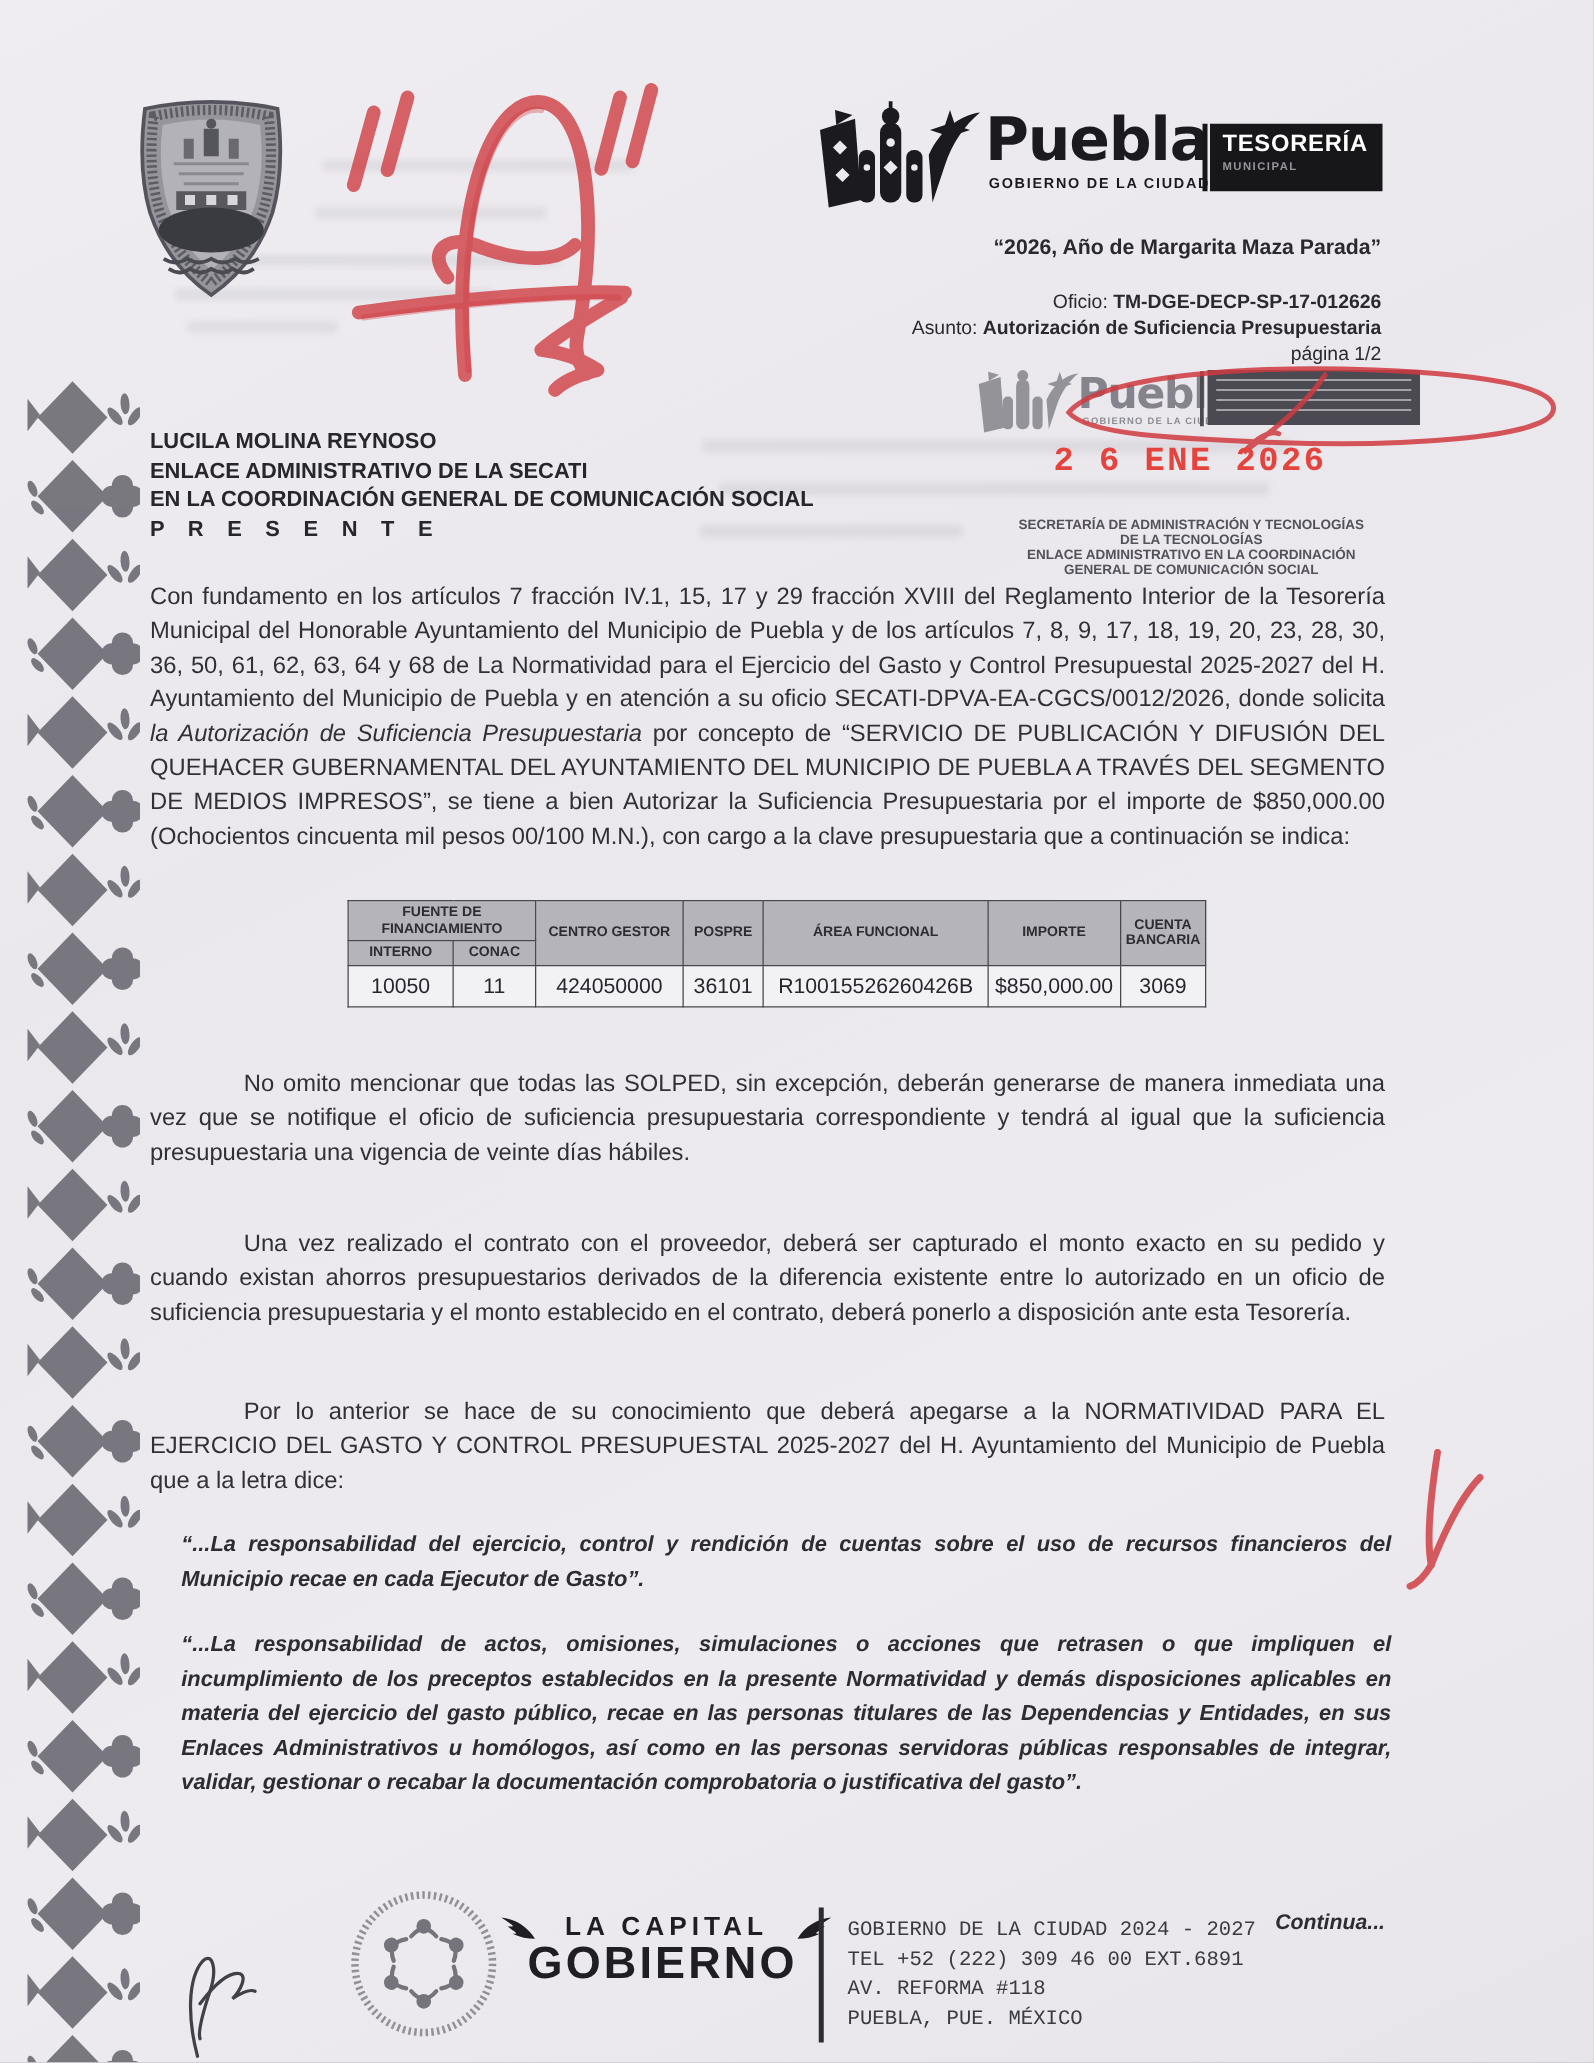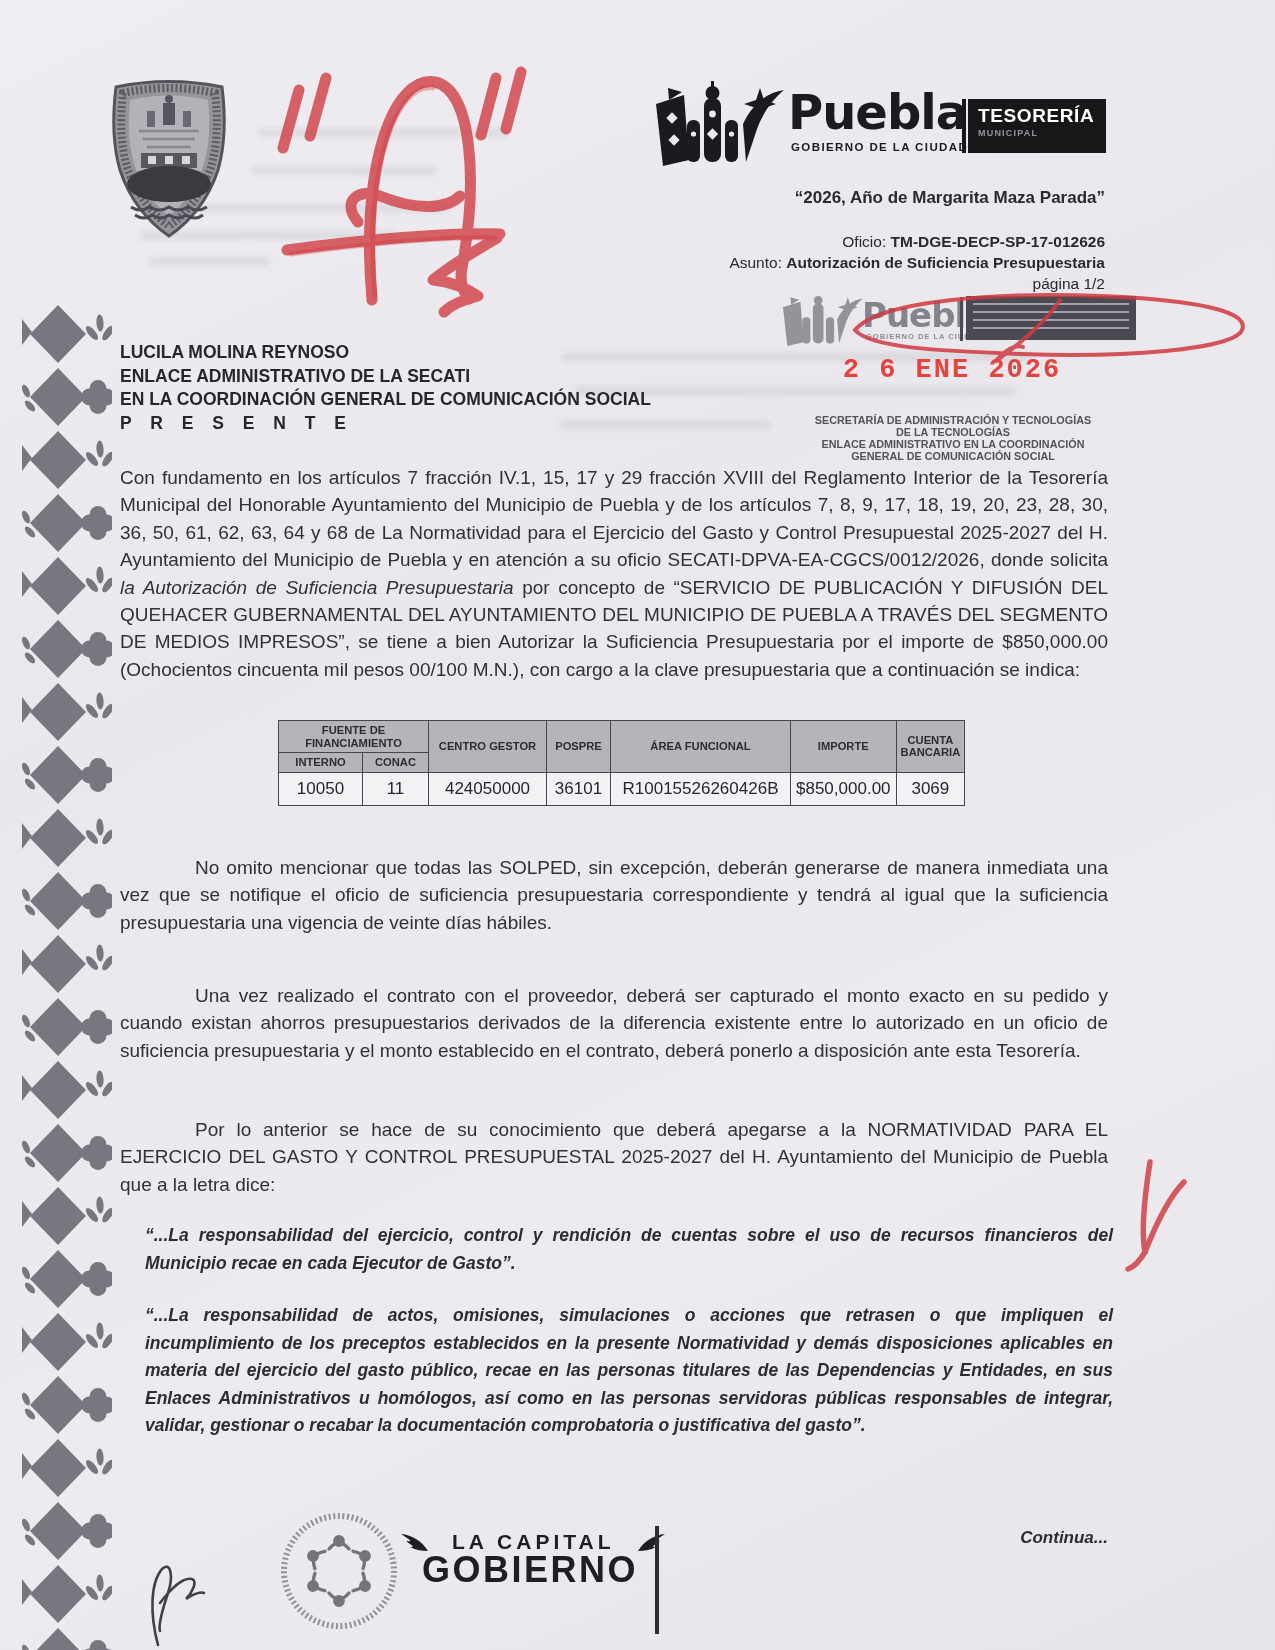--- a/index.html
+++ b/index.html
@@ -311,14 +311,20 @@
         </svg>
       <span>LA CAPITAL</span>
       <svg width="32" height="22" viewBox="0 0 32 22">
           <path d="M2,20 C8,10 18,4 29,3 C20,9 16,11 24,10 C18,15 14,16 20,16 C14,19 8,20 2,20 Z" fill="#1e1e23"></path>
         </svg>
     </div>
     <div class="cap-line2">GOBIERNO</div>
   </div>
 
   <div class="abs" style="left:655px;top:1526px;width:3.5px;height:108px;background:#2c2c33;"></div>
+  <div class="abs foot-info" style="left:678px;top:1532px;">
+    <div>GOBIERNO DE LA CIUDAD 2024 - 2027</div>
+    <div>TEL +52 (222) 309 46 00 EXT.6891</div>
+    <div>AV. REFORMA #118</div>
+    <div>PUEBLA, PUE. MÉXICO</div>
+  </div>
 
 </div>
 
 </body></html>

